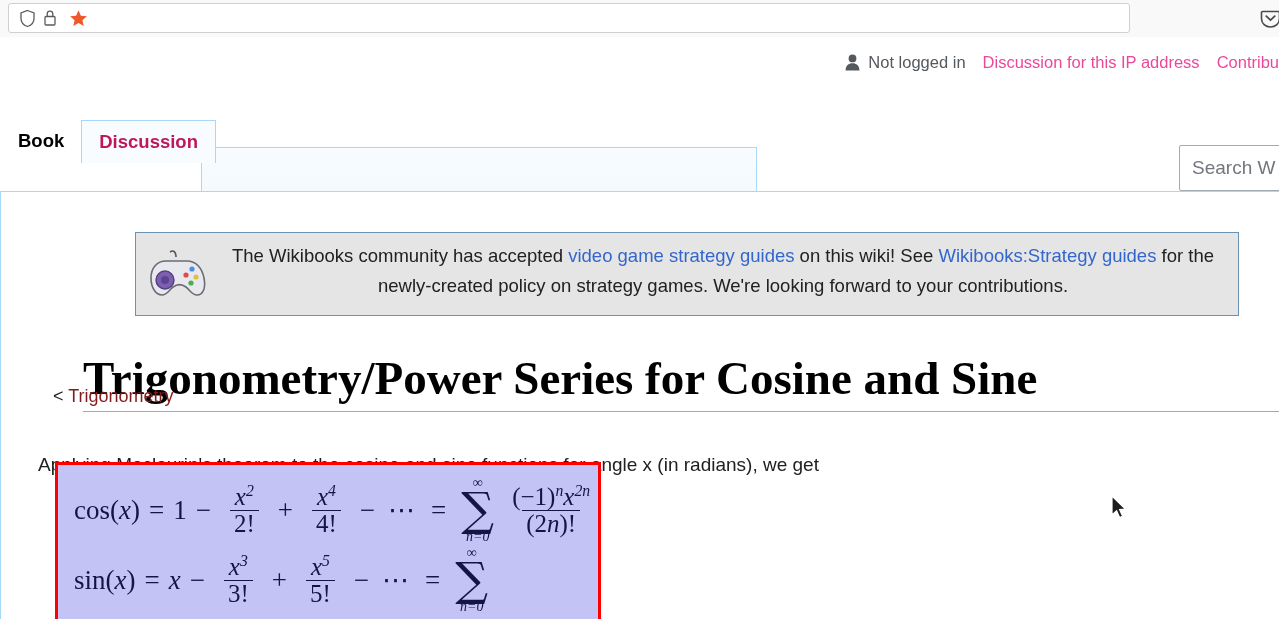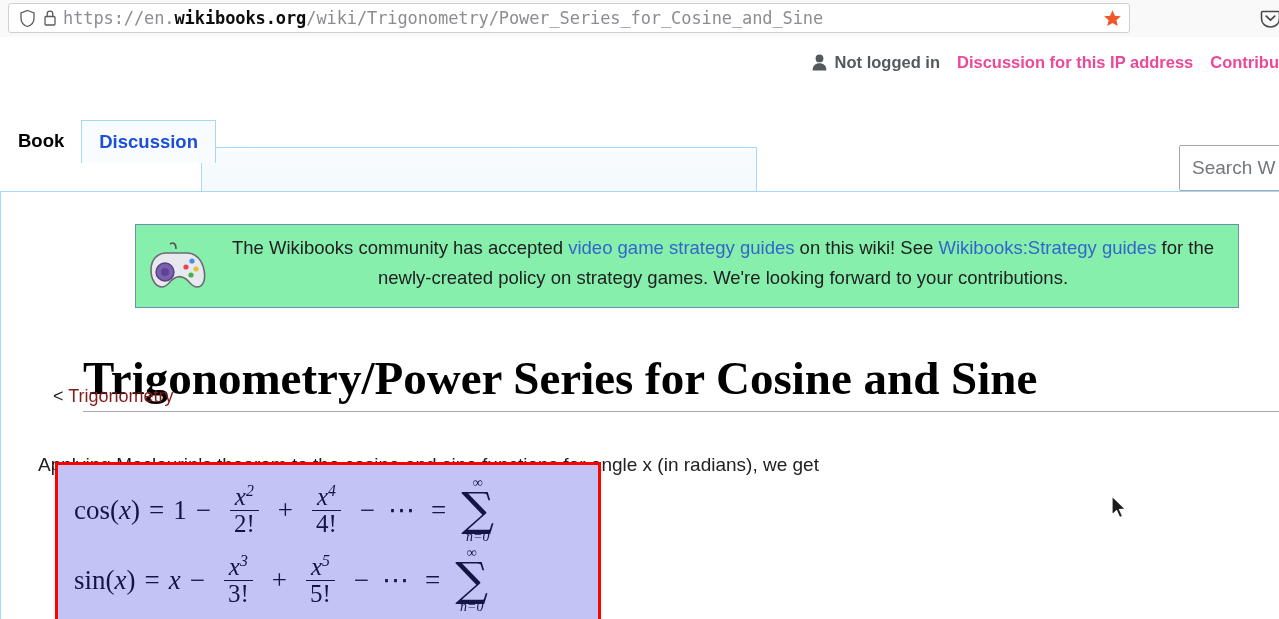--- a/index.html
+++ b/index.html
@@ -49,21 +49,21 @@
     width: 1279px; height: 582px;
     background: #ffffff;
     overflow: hidden;
   }
   #personal-tools {
     position: absolute; right: 0px; top: 16px;
     display: flex; align-items: center;
     font-size: 16.5px;
     white-space: nowrap;
   }
-  #personal-tools .pt-item { margin-left: 17px; display: flex; align-items: center; font-weight: bold; }
+  #personal-tools .pt-item { margin-left: 17px; display: flex; align-items: center; }
   #personal-tools .notloggedin { color: #54595d; }
   #personal-tools a { color: #ec4899; text-decoration: none; }
   #user-icon { margin-right: 8px; display:flex; align-items:center;}
 
   
   #namespace-tabs {
     position: absolute; left: 0px; top: 73px;
     height: 53px;
     display: flex; align-items: flex-end; font-weight: bold;
   }
@@ -84,21 +84,21 @@
     color: #0645ad;
     white-space: nowrap;
   }
   .vtab.selected {
     background: #ffffff;
     color: #000000;
     border: none;
     border-left: 1px solid transparent;
     height: 44px;
   }
-  .vtab.new { color: #1d4ed8; text-align: center; }
+  .vtab.new { color: #be185d; text-align: center; }
   #tabs-filler {
     position: absolute; left: 201px; top: 110px;
     width: 556px; height: 45px;
     background: linear-gradient(to bottom,#f8fcff 0%, #f3f9fd 100%);
     border: 1px solid #a7d7f9;
     border-bottom: 1px solid #a7d7f9;
     border-top: 1px solid #a7d7f9;
     box-sizing: border-box;
   }
   #tabs-underline {
@@ -121,25 +121,25 @@
   #content-area {
     position: absolute; left: 0px; top: 155px;
     width: 1279px; height: 427px;
     background: #ffffff;
     border-left: 1px solid #a7d7f9;
     box-sizing: border-box;
   }
 
   
   #sitenotice {
-    position: absolute; left: 134px; top: 32px;
+    position: absolute; left: 134px; top: 40px;
     width: 1104px;
     box-sizing: border-box;
     border: 1px solid #6a92b4;
-    background: #86efac;
+    background: #e5e5e5;
     display: flex; align-items: flex-start;
     padding: 8px 10px 10px 10px;
   }
   #gamepad-icon { flex: 0 0 auto; margin-right: 8px; margin-top: 6px; }
   #sitenotice-text {
     font-size: 18.5px;
     line-height: 30px;
     color: #202122;
     text-align: center;
     flex: 1 1 auto;
@@ -218,21 +218,20 @@
       <svg width="17" height="19" viewBox="0 0 17 19">
           <path d="M8.5 1.5 L15 4 V9.5 C15 13.5 11.8 16.4 8.5 17.5 C5.2 16.4 2 13.5 2 9.5 V4 Z" fill="none" stroke="#5a5a5e" stroke-width="1.3"></path>
         </svg>
     </span>
     <span class="chrome-icon" id="lock-icon">
       <svg width="14" height="18" viewBox="0 0 14 18">
           <rect x="2" y="7.5" width="10" height="8.5" rx="1" fill="none" stroke="#5a5a5e" stroke-width="1.3"></rect>
           <path d="M4.2 7.5 V5 a2.8 2.8 0 0 1 5.6 0 V7.5" fill="none" stroke="#5a5a5e" stroke-width="1.3"></path>
         </svg>
     </span>
-    <span id="url-text"><span>https://en.</span><span class="host">wikibooks.org</span><span>/wiki/Trigonometry/Power_Series_for_Cosine_and_Sine</span></span>
     <span id="bookmark-star">
       <svg width="19" height="19" viewBox="0 0 20 20">
           <path d="M10 1.2 L12.5 7 L18.8 7.6 L14.1 11.8 L15.5 18 L10 14.7 L4.5 18 L5.9 11.8 L1.2 7.6 L7.5 7 Z" fill="#f0582a"></path>
         </svg>
     </span>
   </div>
   <span id="pocket-icon">
     <svg width="21" height="21" viewBox="0 0 21 21">
         <path d="M2.5 3.5 h16 a1 1 0 0 1 1 1 v6 c0 5-4 8.5-9 8.5 s-9-3.5-9-8.5 v-6 a1 1 0 0 1 1-1 z" fill="none" stroke="#4a4a4e" stroke-width="1.6"></path>
         <path d="M6.3 8.2 L10.5 12.2 L14.7 8.2" fill="none" stroke="#4a4a4e" stroke-width="1.8" stroke-linecap="round" stroke-linejoin="round"></path>
@@ -319,20 +318,24 @@
           <span class="den">4!</span>
         </span>
         <span class="op">−</span>
         <span class="dots">⋯</span>
         <span class="op">=</span>
         <span class="sum">
           <span class="lim">∞</span>
           <span class="sigma">∑</span>
           <span class="lim">n=0</span>
         </span>
+        <span class="frac">
+          <span class="num">(−1)<sup>n</sup><span class="mi">x</span><sup>2n</sup></span>
+          <span class="den">(2<span class="mi">n</span>)!</span>
+        </span>
       </div>
 
       <div class="math-line">
         <span>sin(<span class="mi">x</span>)</span>
         <span class="op">=</span>
         <span class="mi">x</span>
         <span class="op">−</span>
         <span class="frac">
           <span class="num"><span class="mi">x</span><sup>3</sup></span>
           <span class="den">3!</span>

